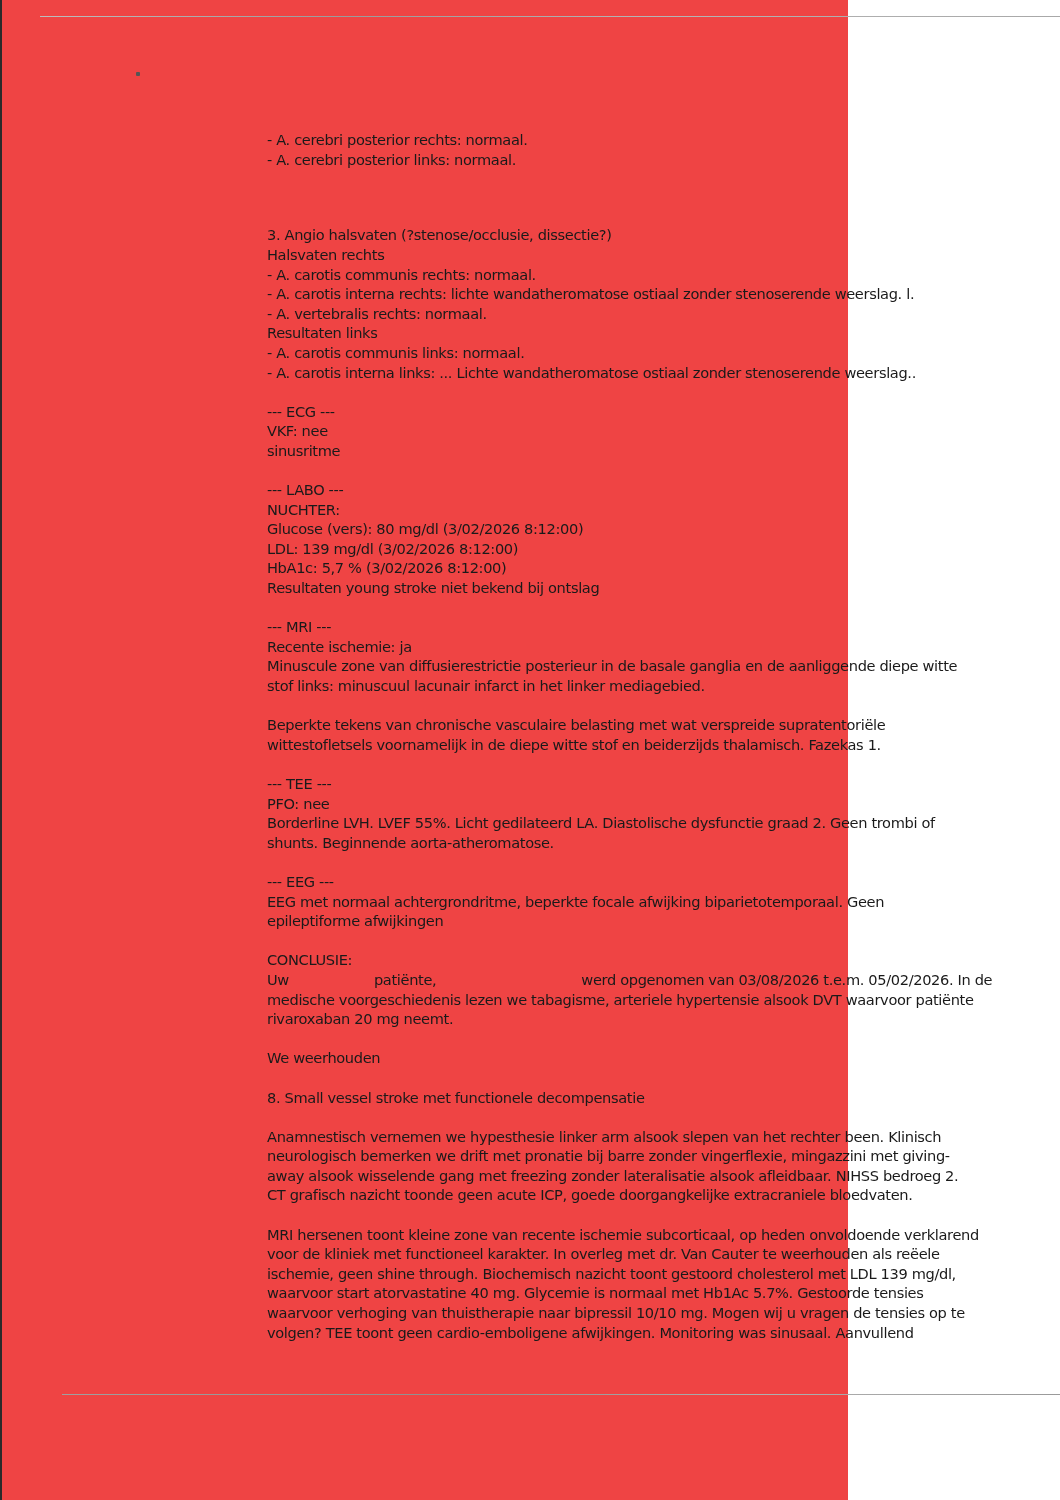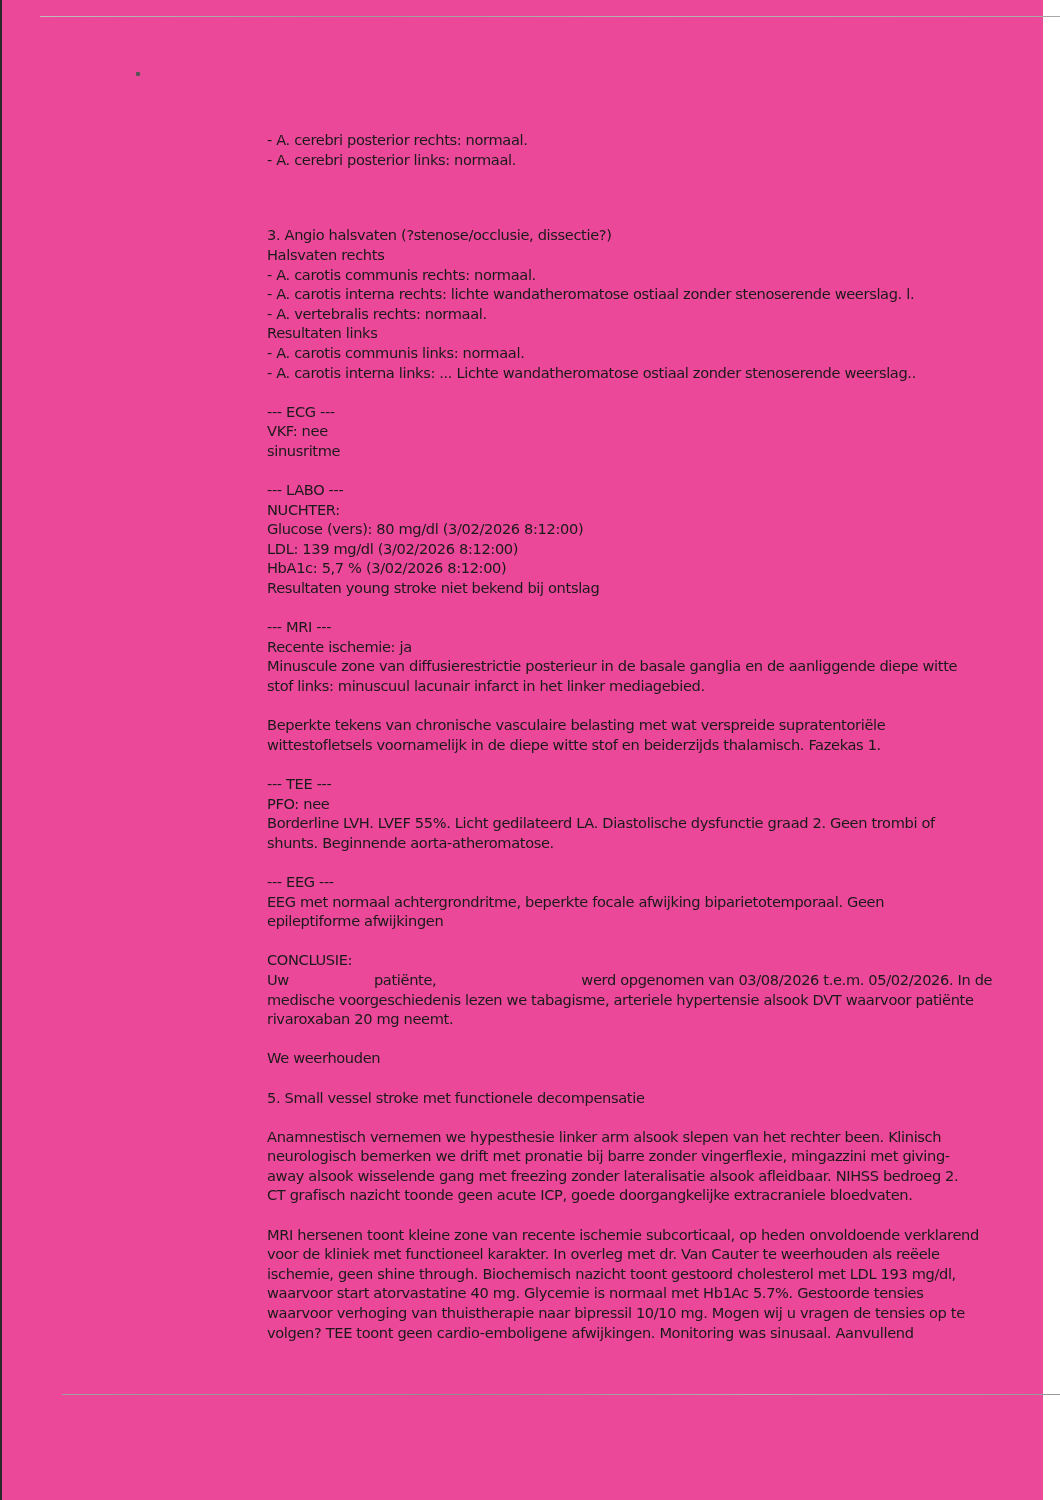--- a/index.html
+++ b/index.html
@@ -11,23 +11,23 @@
       width: 1060px;
       height: 1500px;
       position: relative;
       overflow: hidden;
       font-family: "DejaVu Sans", sans-serif;
       color: #1a1a1a;
     }
     .page {
       position: absolute;
       left: 0; top: 0;
-      width: 1043px;
+      width: 848px;
       height: 1500px;
-      background: #ec4899;
+      background: #ef4444;
     }
     .scan-edge-left {
       position: absolute;
       left: 0; top: 0;
       width: 2px;
       height: 1500px;
       background: #2a2a2a;
     }
     .rule-top {
       position: absolute;
@@ -159,30 +159,30 @@
     <div class="gap"></div>
 
     <div>
       <div class="line">CONCLUSIE:</div>
       <div class="line"><span>Uw</span><span class="redact r1"></span><span>patiënte,</span><span class="redact r2"></span><span>werd opgenomen van 03/08/2026 t.e.m. 05/02/2026. In de</span></div>
       <div class="line">medische voorgeschiedenis lezen we tabagisme, arteriele hypertensie alsook DVT waarvoor patiënte</div>
       <div class="line">rivaroxaban 20 mg neemt.</div>
       <div class="gap"></div>
       <div class="line">We weerhouden</div>
       <div class="gap"></div>
-      <div class="line">5. Small vessel stroke met functionele decompensatie</div>
+      <div class="line">8. Small vessel stroke met functionele decompensatie</div>
       <div class="gap"></div>
       <div class="line">Anamnestisch vernemen we hypesthesie linker arm alsook slepen van het rechter been. Klinisch</div>
       <div class="line">neurologisch bemerken we drift met pronatie bij barre zonder vingerflexie, mingazzini met giving-</div>
       <div class="line">away alsook wisselende gang met freezing zonder lateralisatie alsook afleidbaar. NIHSS bedroeg 2.</div>
       <div class="line">CT grafisch nazicht toonde geen acute ICP, goede doorgangkelijke extracraniele bloedvaten.</div>
       <div class="gap"></div>
       <div class="line">MRI hersenen toont kleine zone van recente ischemie subcorticaal, op heden onvoldoende verklarend</div>
       <div class="line">voor de kliniek met functioneel karakter. In overleg met dr. Van Cauter te weerhouden als reëele</div>
-      <div class="line">ischemie, geen shine through. Biochemisch nazicht toont gestoord cholesterol met LDL 193 mg/dl,</div>
+      <div class="line">ischemie, geen shine through. Biochemisch nazicht toont gestoord cholesterol met LDL 139 mg/dl,</div>
       <div class="line">waarvoor start atorvastatine 40 mg. Glycemie is normaal met Hb1Ac 5.7%. Gestoorde tensies</div>
       <div class="line">waarvoor verhoging van thuistherapie naar bipressil 10/10 mg. Mogen wij u vragen de tensies op te</div>
       <div class="line">volgen? TEE toont geen cardio-emboligene afwijkingen. Monitoring was sinusaal. Aanvullend</div>
     </div>
   </div>
 
   <div class="rule-bottom"></div>
 </div>
 
 </body></html>

